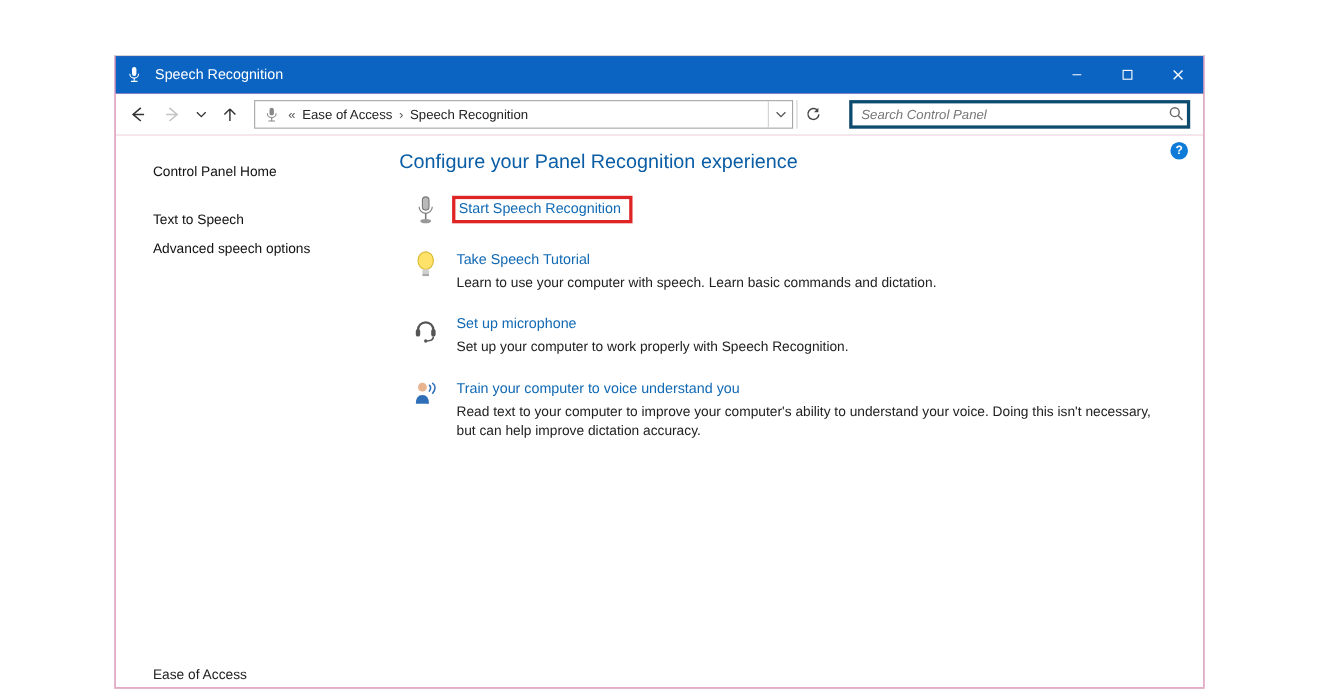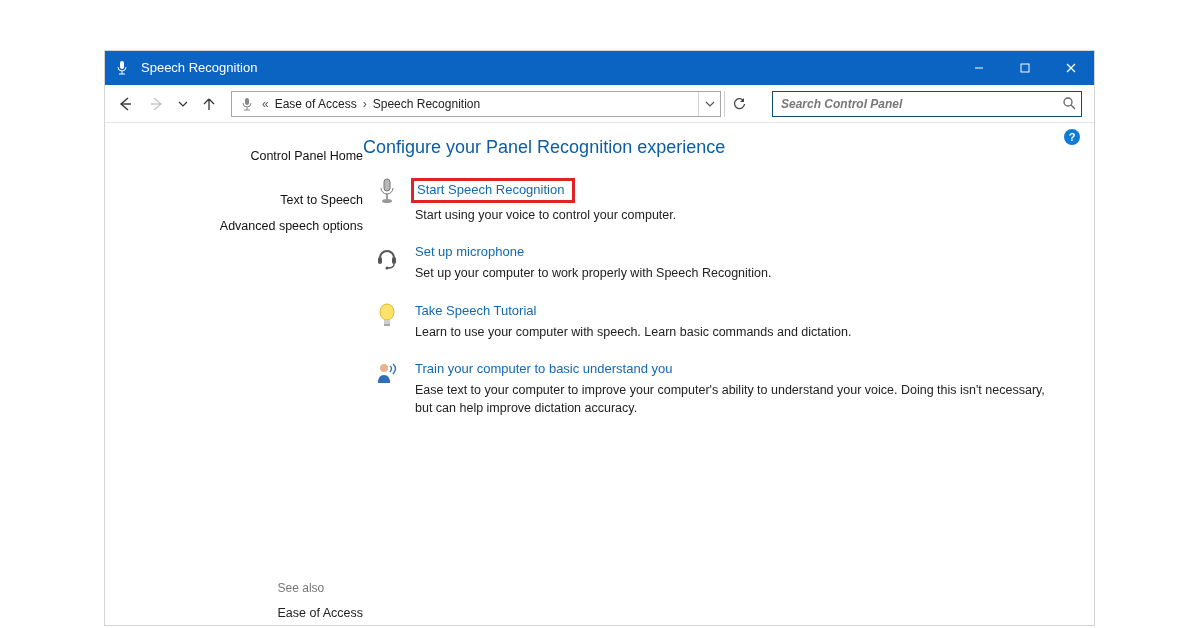--- a/index.html
+++ b/index.html
@@ -113,25 +113,24 @@
   .search {
     flex: 1;
     max-width: 392px;
     margin-left: 16px;
     position: relative;
   }
   .search input {
     width: 100%;
     height: 26px;
     padding: 0 28px 0 8px;
-    border: 1px solid #0c4a6e;
+    border: 3px solid #0c4a6e;
     font-size: 12px;
     font-family: inherit;
     color: #444;
-    font-weight: bold;
   }
   .search input::placeholder { color:#777; font-style: italic;}
   .search .mag {
     position:absolute; right:6px; top:5px; color:#555;
   }
 
   
   .content {
     flex:1;
     display:flex;
@@ -149,21 +148,20 @@
   }
 
   .left-col {
     width: 258px;
     flex-shrink:0;
     padding-left: 34px;
     padding-top: 12px;
     font-size: 13px;
     display:flex;
     flex-direction:column;
-    align-items:flex-end;
   }
   .left-link {
     color:#111;
     padding: 6px 0;
     font-size: 12.5px;
   }
   .see-also-block {
     margin-top: auto;
     padding-bottom: 0px;
   }
@@ -321,40 +319,52 @@
     <div class="content">
       <div class="help-badge">?</div>
 
       <div class="left-col">
         <div class="left-link">Control Panel Home</div>
         <div style="height:18px"></div>
         <div class="left-link">Text to Speech</div>
         <div class="left-link">Advanced speech options</div>
 
         <div class="see-also-block">
-          <div class="see-also-h">See also</div>
           <div class="see-also-link">Ease of Access</div>
         </div>
       </div>
 
       <div class="main-col">
         <div class="main-heading">Configure your Panel Recognition experience</div>
 
         <div class="task">
           <div class="icon-cell">
             <svg width="20" height="26" viewBox="0 0 20 26">
               <rect x="7" y="1" width="6" height="12" rx="3" fill="#b9b9b9" stroke="#777"></rect>
               <path d="M4 10a6 6 0 0 0 12 0" stroke="#777" fill="none"></path>
               <line x1="10" y1="16" x2="10" y2="22" stroke="#777" stroke-width="1.4"></line>
               <ellipse cx="10" cy="23" rx="5" ry="2" fill="#999"></ellipse>
             </svg>
           </div>
           <div class="text-cell">
             <span class="task-link highlight-red">Start Speech Recognition</span>
-            <div class="task-desc">Start using your voice to control your computer.</div>
+          </div>
+        </div>
+
+        <div class="task">
+          <div class="icon-cell">
+            <svg width="20" height="28" viewBox="0 0 20 28">
+              <ellipse cx="10" cy="9" rx="7" ry="8" fill="#ffe26a" stroke="#d8b92f"></ellipse>
+              <rect x="7" y="17" width="6" height="4" fill="#cfcfcf"></rect>
+              <rect x="7" y="21" width="6" height="2" fill="#aaa"></rect>
+            </svg>
+          </div>
+          <div class="text-cell">
+            <span class="task-link">Take Speech Tutorial</span>
+            <div class="task-desc">Learn to use your computer with speech.  Learn basic commands and dictation.</div>
           </div>
         </div>
 
         <div class="task">
           <div class="icon-cell">
             <svg width="24" height="26" viewBox="0 0 24 26">
               <path d="M5 14a7 7 0 0 1 14 0" stroke="#555" stroke-width="2" fill="none"></path>
               <rect x="3" y="13" width="4" height="7" rx="2" fill="#555"></rect>
               <rect x="17" y="13" width="4" height="7" rx="2" fill="#555"></rect>
               <path d="M19 20q0 4 -6 4" stroke="#555" stroke-width="1.4" fill="none"></path>
@@ -362,44 +372,30 @@
             </svg>
           </div>
           <div class="text-cell">
             <span class="task-link">Set up microphone</span>
             <div class="task-desc">Set up your computer to work properly with Speech Recognition.</div>
           </div>
         </div>
 
         <div class="task">
           <div class="icon-cell">
-            <svg width="20" height="28" viewBox="0 0 20 28">
-              <ellipse cx="10" cy="9" rx="7" ry="8" fill="#ffe26a" stroke="#d8b92f"></ellipse>
-              <rect x="7" y="17" width="6" height="4" fill="#cfcfcf"></rect>
-              <rect x="7" y="21" width="6" height="2" fill="#aaa"></rect>
-            </svg>
-          </div>
-          <div class="text-cell">
-            <span class="task-link">Take Speech Tutorial</span>
-            <div class="task-desc">Learn to use your computer with speech.  Learn basic commands and dictation.</div>
-          </div>
-        </div>
-
-        <div class="task">
-          <div class="icon-cell">
             <svg width="24" height="26" viewBox="0 0 24 26">
               <circle cx="9" cy="7" r="4" fill="#e8b38f"></circle>
               <path d="M3 22q0 -8 6 -8t6 8z" fill="#2e6fb8"></path>
               <path d="M15 5q3 2 0 6" stroke="#2e6fb8" stroke-width="1.4" fill="none"></path>
               <path d="M18 3q5 4 0 10" stroke="#2e6fb8" stroke-width="1.4" fill="none"></path>
             </svg>
           </div>
           <div class="text-cell">
-            <span class="task-link">Train your computer to basic understand you</span>
-            <div class="task-desc">Ease text to your computer to improve your computer's ability to understand your voice.  Doing this isn't necessary, but can help improve dictation accuracy.</div>
+            <span class="task-link">Train your computer to voice understand you</span>
+            <div class="task-desc">Read text to your computer to improve your computer's ability to understand your voice.  Doing this isn't necessary, but can help improve dictation accuracy.</div>
           </div>
         </div>
 
 
       </div>
     </div>
 
   </div>
 </div>
 

